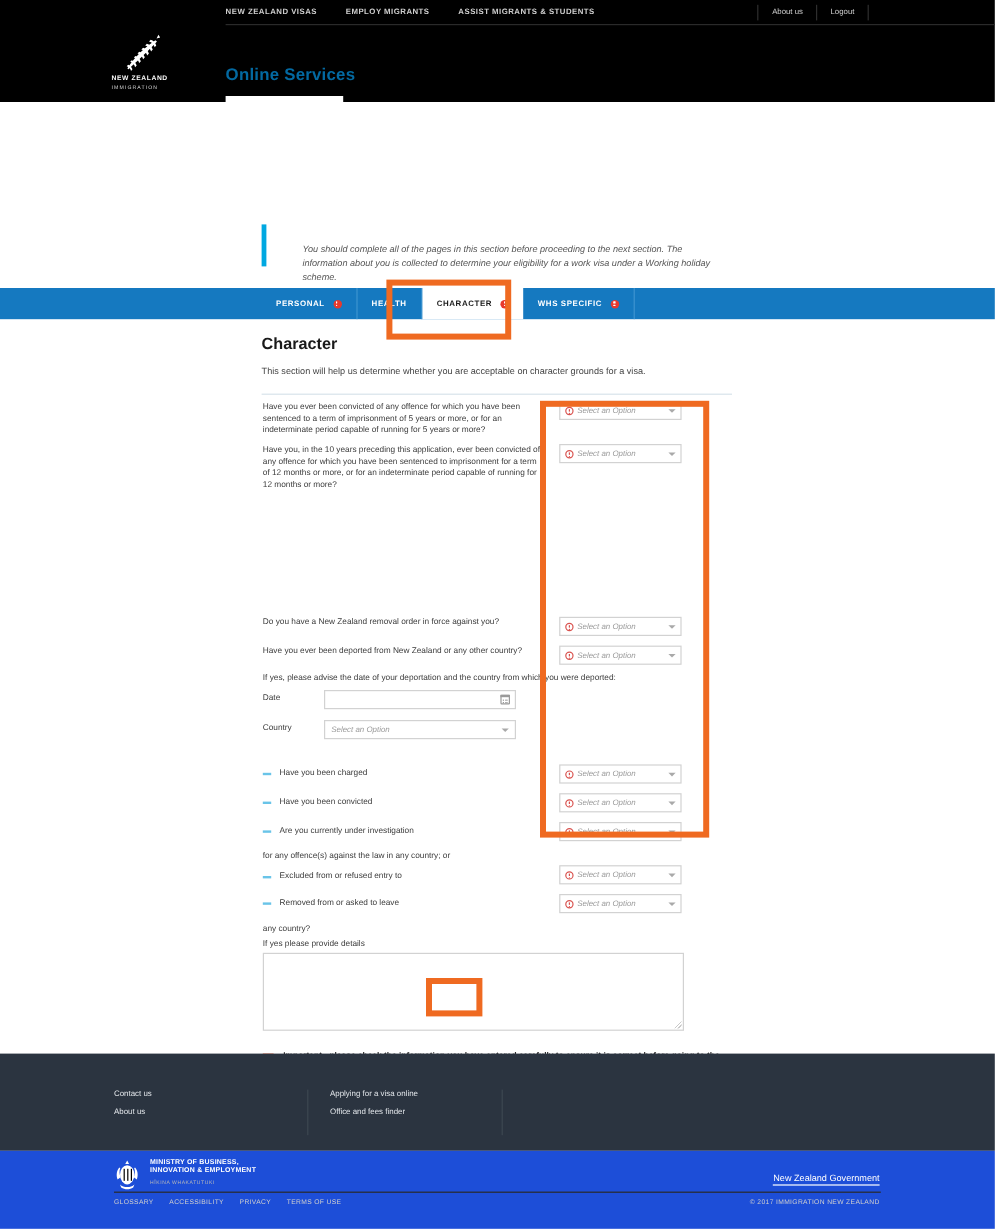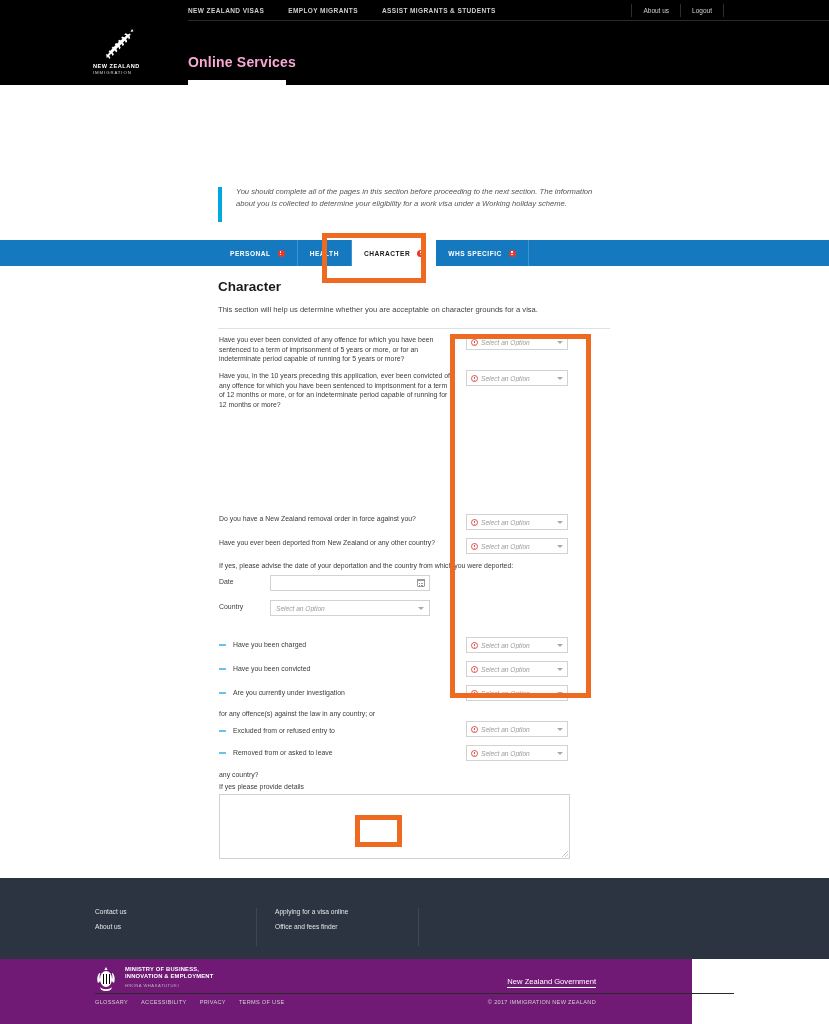--- a/index.html
+++ b/index.html
@@ -51,21 +51,21 @@
     position: absolute; left: 0; top: 36px; width: 62px;
     font-size: 5.6px; font-weight: 700; letter-spacing: .5px; color: #fff;
   }
   .brand-logo .brand-l2 {
     position: absolute; left: 0; top: 43px; width: 62px;
     font-size: 4.3px; font-weight: 400; letter-spacing: .9px; color: #d8d8d8;
   }
 
   .online-services {
     position: absolute; left: 188px; top: 54px;
-    color: #f9a8d4; font-size: 14px; font-weight: 700; letter-spacing: .2px;
+    color: #0369a1; font-size: 14px; font-weight: 700; letter-spacing: .2px;
   }
   .white-tab-nub {
     position: absolute; left: 188px; top: 80px; width: 98px; height: 5px;
     background: #ffffff;
   }
 
   
   .content { position: absolute; left: 0; top: 85px; width: 829px; }
 
   .page-title {
@@ -76,21 +76,21 @@
 
   .intro-block {
     position: absolute; left: 218px; top: 101px; width: 392px;
     padding-left: 18px;
   }
   .intro-block::before {
     content: ""; position: absolute; left: 0; top: 1px;
     width: 4px; height: 35px; background: #00a8e1;
   }
   .intro-block p {
-    margin: 0; font-style: italic; font-size: 7.6px; line-height: 11.5px;
+    margin: 16px; font-style: italic; font-size: 7.6px; line-height: 11.5px;
     color: #555555;
   }
 
   
   .tabbar {
     position: absolute; left: 0; top: 155px; width: 829px; height: 26px;
     background: #1579c0;
   }
   .tabs { position: absolute; left: 218px; top: 0; display: flex; height: 26px; }
   .tab {
@@ -273,22 +273,22 @@
     background: #2b3440;
   }
   .footer-cols { position: absolute; left: 95px; top: 30px; display: flex; }
   .fcol { width: 162px; }
   .fcol.bordered { border-right: 1px solid #3e4752; height: 38px; }
   .fcol a {
     display: block; color: #e2e6ea; font-size: 6.6px; text-decoration: none;
     margin-bottom: 8px;
   }
   .footer-bot {
-    position: absolute; left: 0; top: 959px; width: 692px; height: 65px;
-    background: #701a75;
+    position: absolute; left: 0; top: 959px; width: 829px; height: 65px;
+    background: #1d4ed8;
   }
   .mbie { position: absolute; left: 95px; top: 7px; display: flex; gap: 8px; }
   .coat {
     width: 22px; height: 26px; position: relative; flex: 0 0 auto;
   }
   .mbie-txt { color: #ffffff; }
   .mbie-txt .l1 { font-size: 5.8px; font-weight: 700; letter-spacing: .2px; line-height: 7.4px; }
   .mbie-txt .l2 { font-size: 4.2px; color: #b9b9b9; letter-spacing: .5px; margin-top: 2px; }
   .nzgovt {
     position: absolute; right: 96px; top: 18px;

